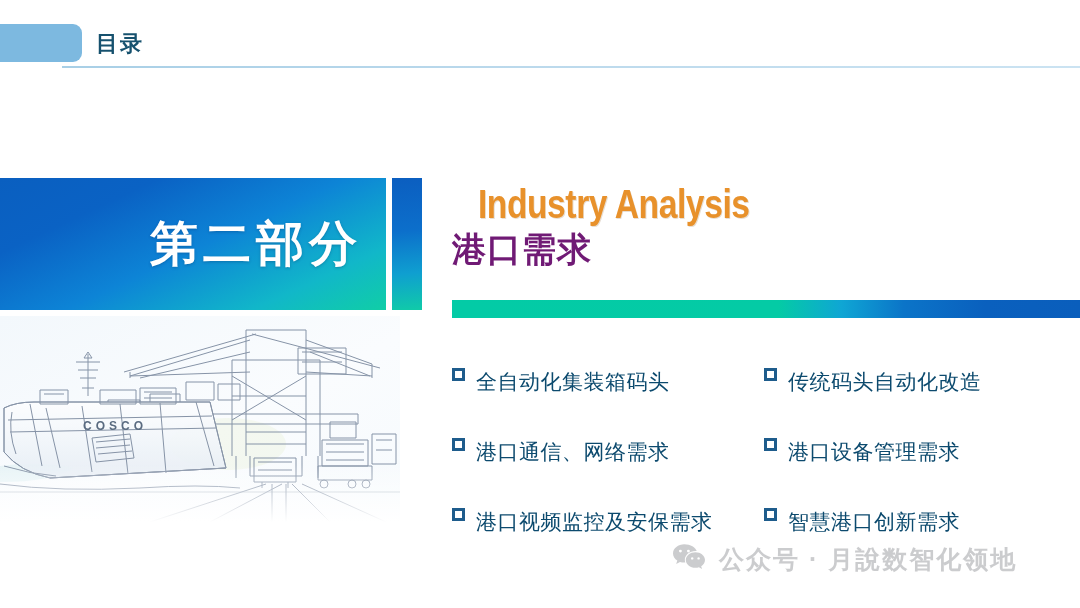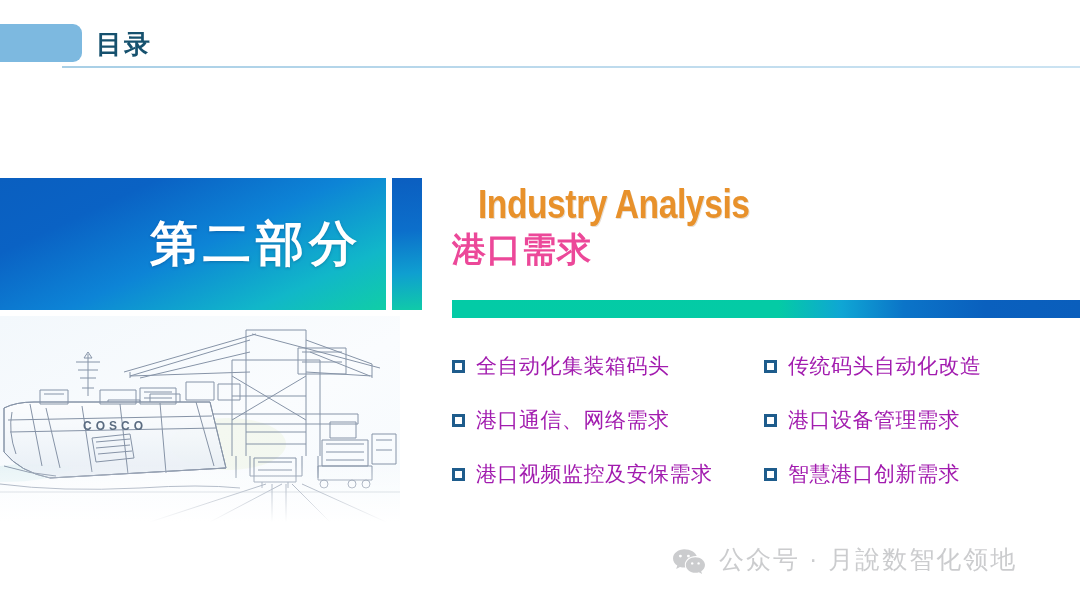--- a/index.html
+++ b/index.html
@@ -21,21 +21,21 @@
   .header-tab {
     position:absolute;
     left:0; top:24px;
     width:82px; height:38px;
     background:#7DB9E0;
     border-radius:0 9px 9px 0;
   }
   .header-title {
     position:absolute;
     left:96px; top:26px;
-    font-size:26px;
+    font-size:22px;
     font-weight:bold;
     color:#16516E;
     letter-spacing:2px;
     line-height:36px;
     white-space:nowrap;
     text-align:right;
   }
   .header-rule {
     position:absolute;
     left:62px; top:66px;
@@ -92,21 +92,21 @@
     font-weight:bold;
     color:#E8912B;
     letter-spacing:-0.5px;
     transform:scaleX(.84);
     transform-origin:left baseline;
     text-shadow:1px 1px 0 rgba(120,70,10,.18);
   }
   .title-zh {
     font-size:34px;
     font-weight:bold;
-    color:#ec4899;
+    color:#701a75;
     letter-spacing:1px;
     margin-left:-46px;
   }
 
   .divider-bar {
     position:absolute;
     left:452px; top:300px;
     width:628px; height:18px;
     background:linear-gradient(to right,#03CBA6 0%, #04CBA5 52%, #0FA6D4 62%, #0B74C8 72%, #0A60BE 85%, #0A5EBC 100%);
   }
@@ -127,31 +127,33 @@
   }
   .bullet-mark {
     width:13px; height:13px;
     border:3px solid #1E5C8C;
     background:#ffffff;
     margin-right:11px;
     flex:none;
   }
   .bullet-text {
     font-size:21px;
-    color:#a21caf;
+    color:#0c4a6e;
     letter-spacing:.5px;
+    margin-top:16px;
   }
 
   
   .watermark {
     position:absolute;
     left:672px; top:543px;
     display:flex;
-    align-items:flex-end;
+    align-items:flex-start;
     opacity:.95;
+    font-weight:bold;
   }
   .wechat-icon { width:34px; height:28px; margin-right:13px; flex:none; }
   .watermark-text {
     font-size:25px;
     color:#C9CACC;
     letter-spacing:2px;
     white-space:nowrap;
   }
 </style>
 </head>

